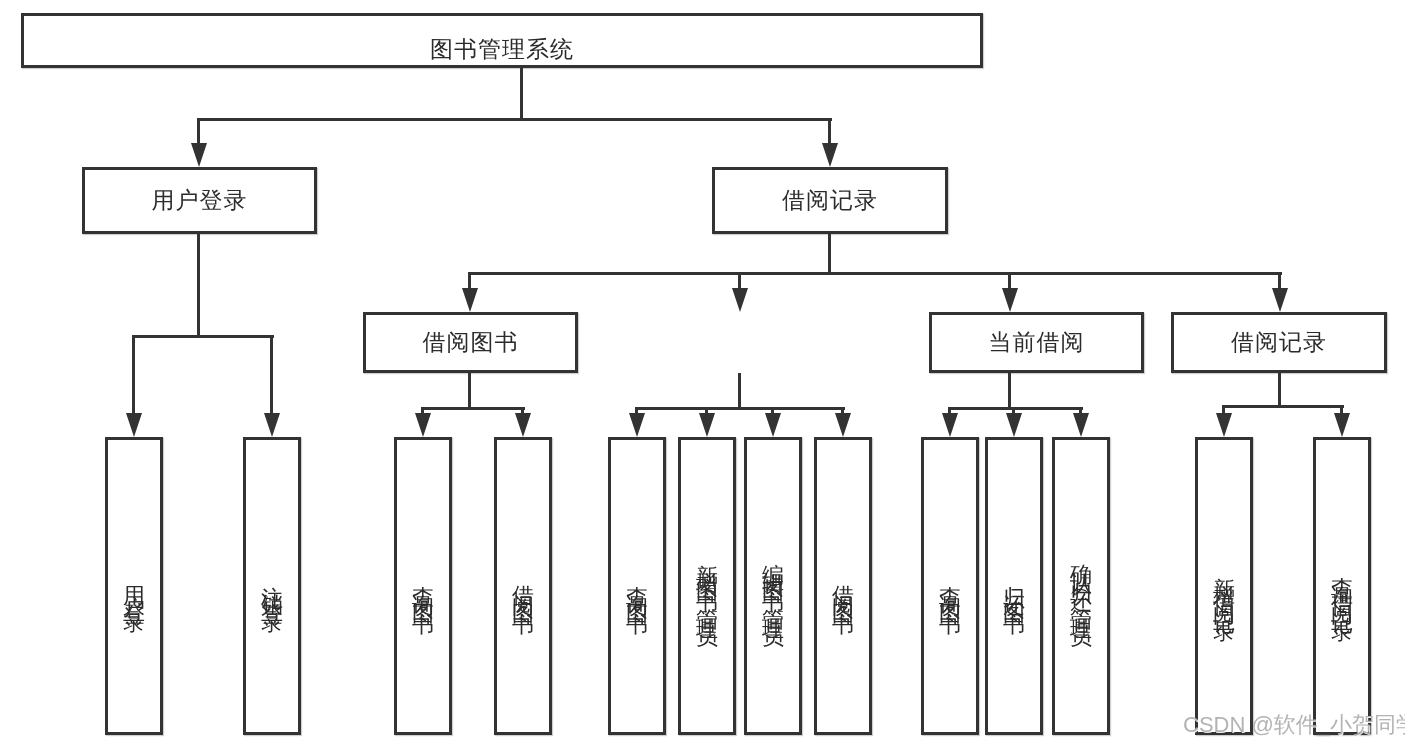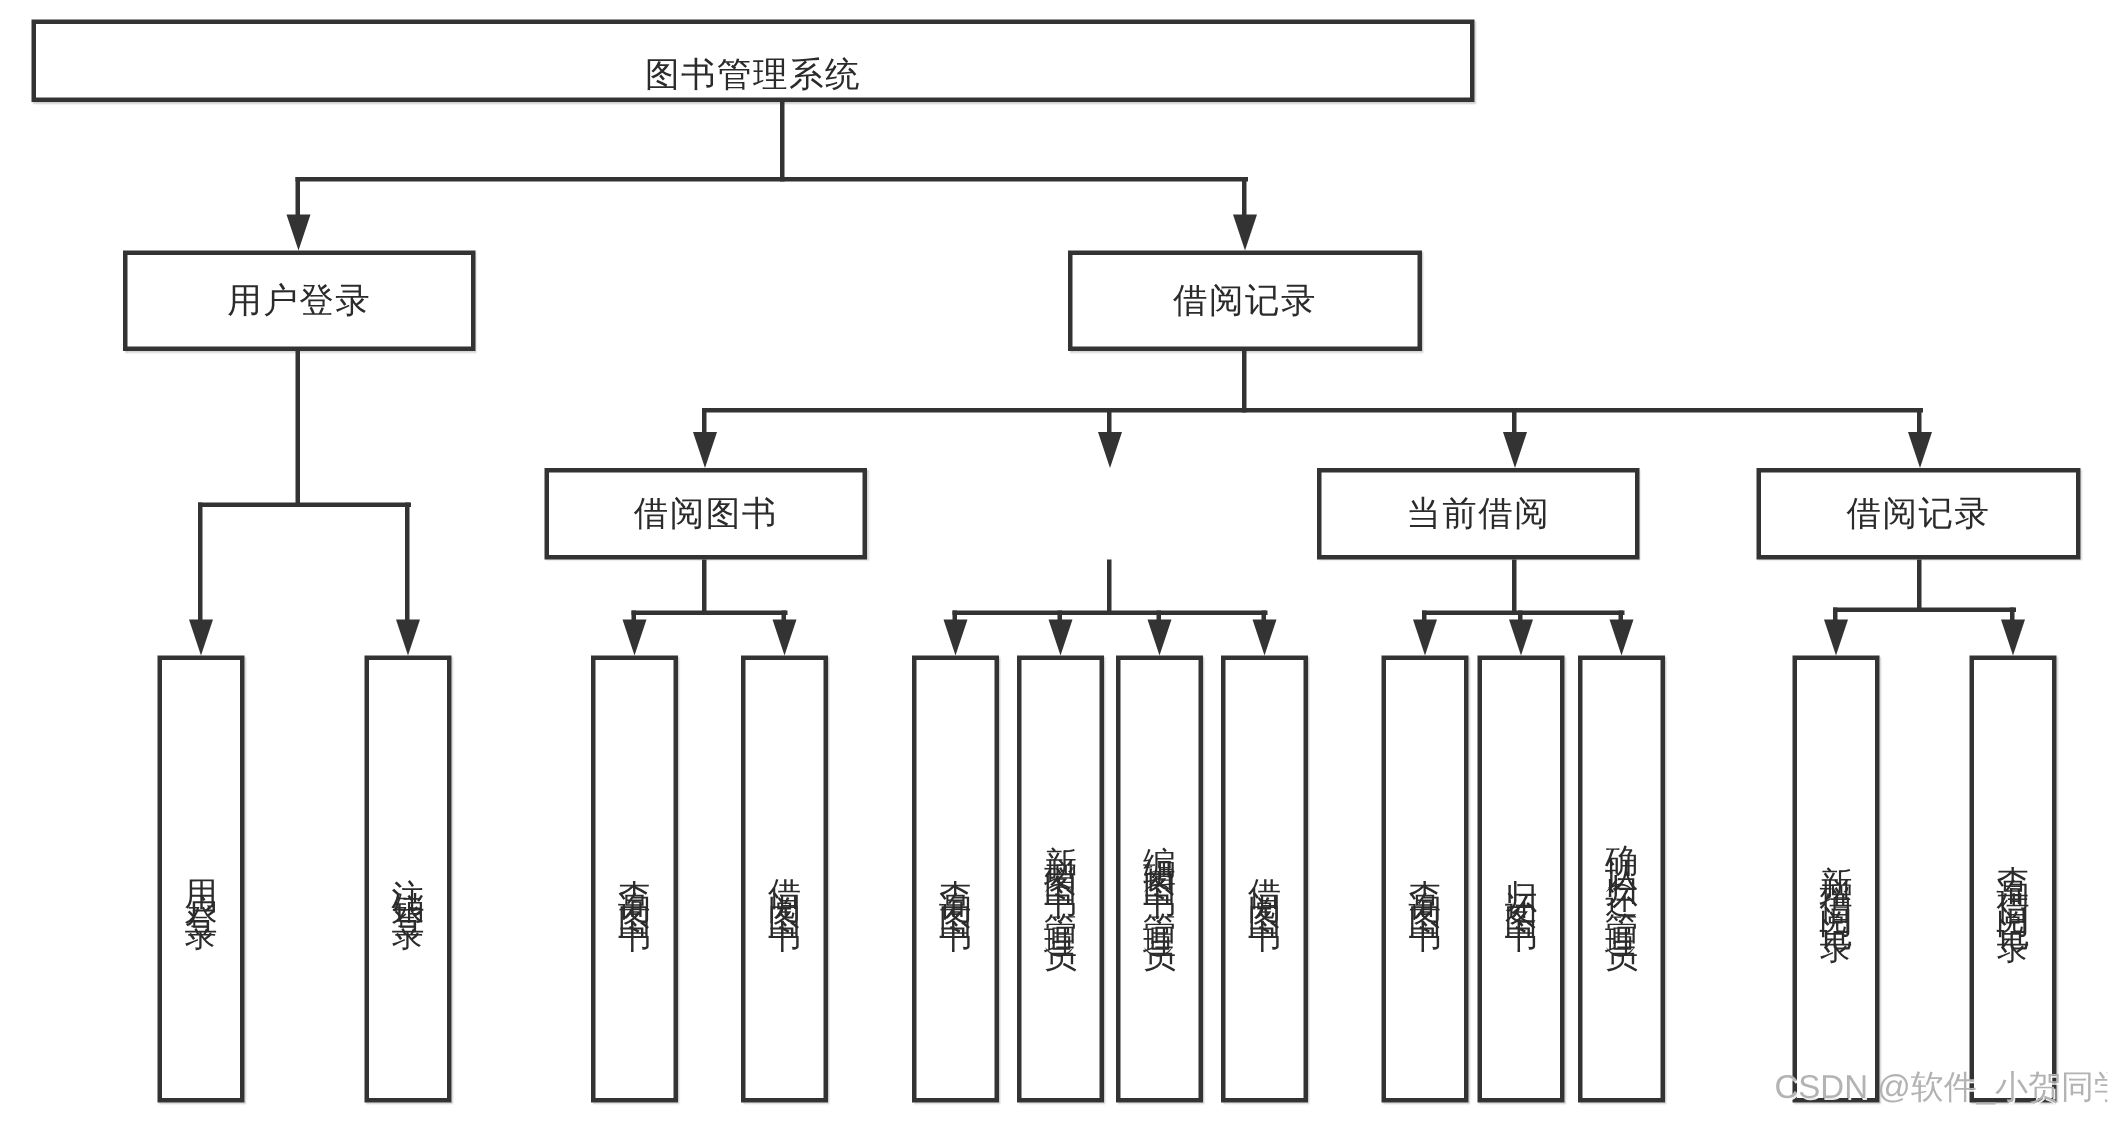--- a/index.html
+++ b/index.html
@@ -80,21 +80,21 @@
   <div class="box" style="left:82px; top:167px; width:235px; height:67px;">
     <span class="hlabel">用户登录</span>
   </div>
   <div class="box" style="left:712px; top:167px; width:236px; height:67px;">
     <span class="hlabel">借阅记录</span>
   </div>
 
   <div class="box" style="left:363px; top:312px; width:215px; height:61px;">
     <span class="hlabel">借阅图书</span>
   </div>
-  <div class="box" style="left:878px; top:312px; width:215px; height:61px;">
+  <div class="box" style="left:929px; top:312px; width:215px; height:61px;">
     <span class="hlabel">当前借阅</span>
   </div>
   <div class="box" style="left:1171px; top:312px; width:216px; height:61px;">
     <span class="hlabel">借阅记录</span>
   </div>
 
   <div class="box leaf" style="left:105px;">
     <span class="vtext">用户登录</span>
   </div>
   <div class="box leaf" style="left:243px;">

